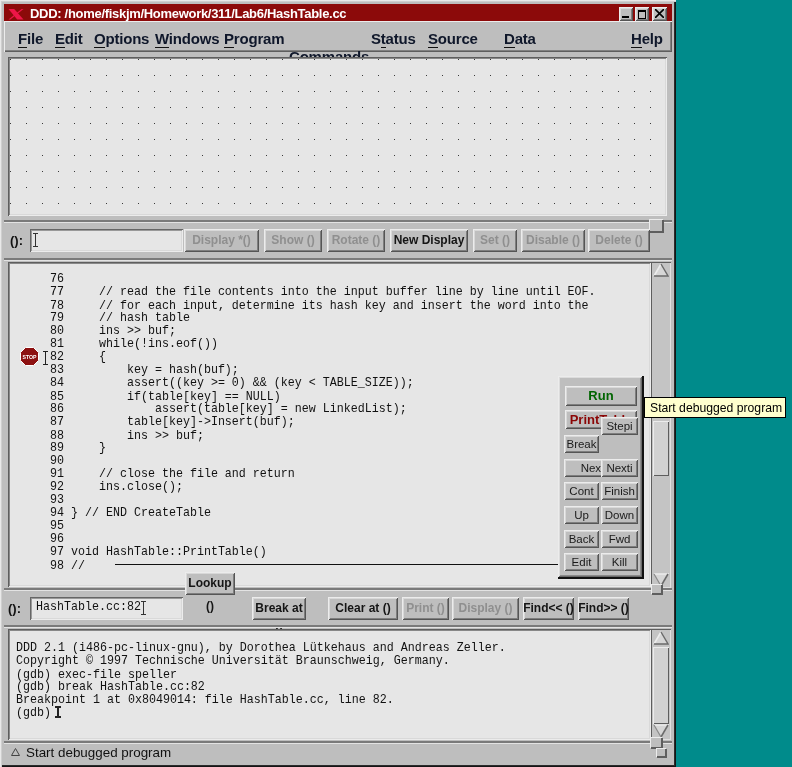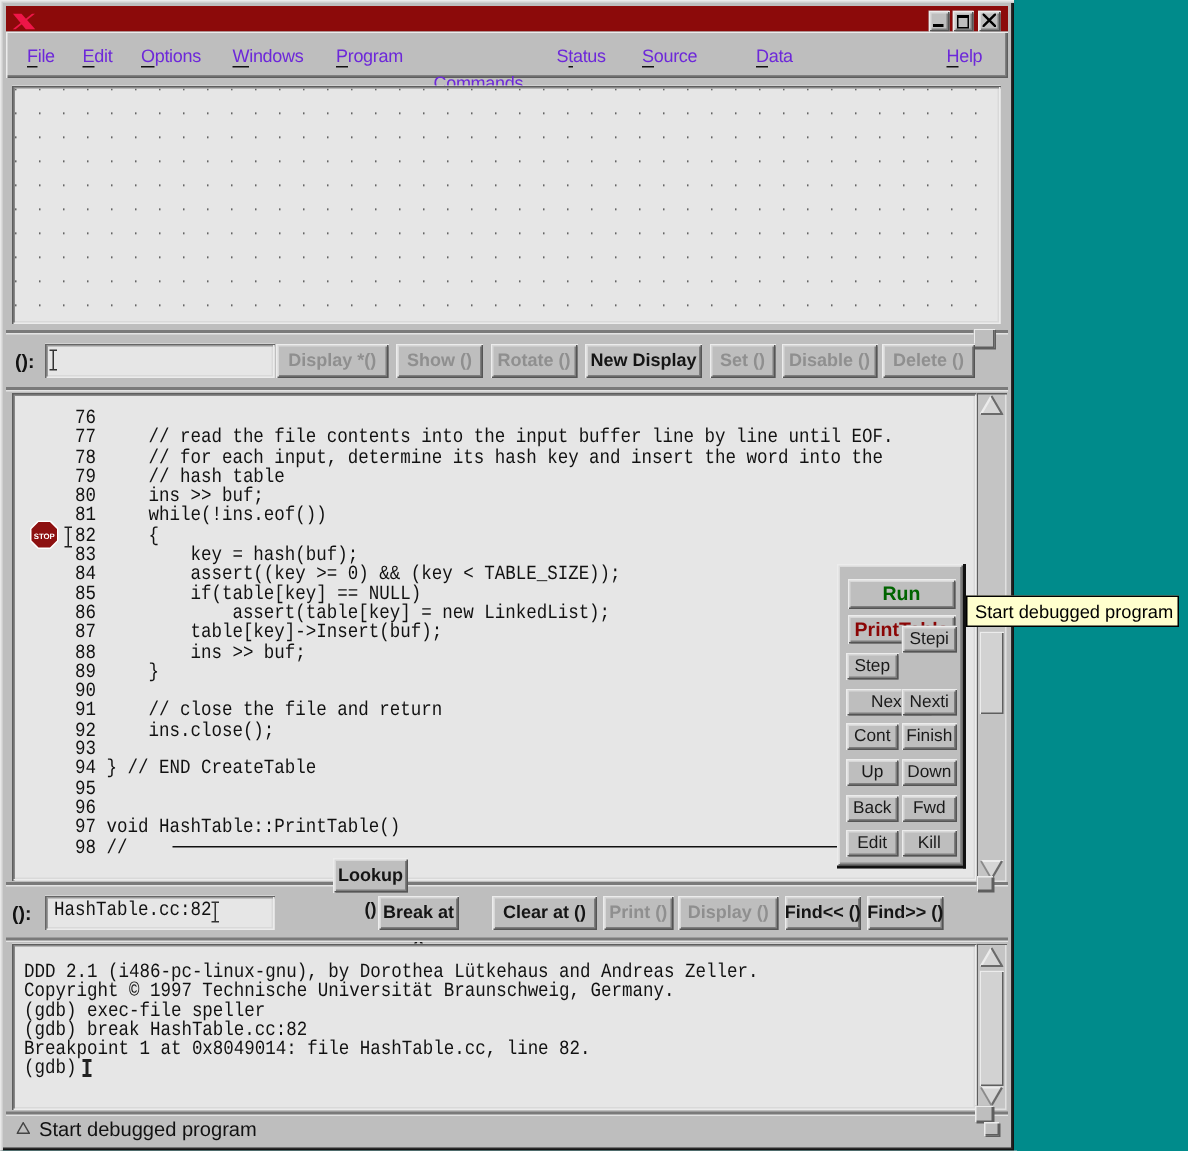--- a/index.html
+++ b/index.html
@@ -9,36 +9,37 @@
   box-shadow:inset 1px 1px 0 #e9e9e9, inset 2px 2px 0 #cfcfcf, inset -1px -1px 0 #151515, inset -2px -2px 0 #2b2b2b;}
 .abs{position:absolute;}
 .raised1{box-shadow:inset 1px 1px 0 #ececec, inset -1px -1px 0 #5e5e5e;}
 .sunken{box-shadow:inset 1px 1px 0 #5e5e5e, inset -1px -1px 0 #ececec, inset 2px 2px 0 #888, inset -2px -2px 0 #d9d9d9;}
 .btn{background:#bebebe;box-shadow:inset 1px 1px 0 #ececec, inset -1px -1px 0 #555, inset 2px 2px 0 #d8d8d8, inset -2px -2px 0 #7e7e7e;
   font-weight:bold;font-size:12px;color:#151515;text-align:center;}
 .dis{color:#8f8f8f;}
 .groove{height:2px;background:#7a7a7a;box-shadow:0 1px 0 #e3e3e3;}
 .sash{background:#bebebe;box-shadow:inset 1px 1px 0 #ececec, inset -1px -1px 0 #5e5e5e, 1px 1px 0 #5e5e5e;}
 .mono{font-family:"Liberation Mono",monospace;}
-.menu{font-weight:normal;font-size:12px;color:#6d28d9;letter-spacing:-0.2px;}
+.menu{font-weight:bold;font-size:15px;color:#0f172a;letter-spacing:-0.2px;}
 .menu u{text-decoration:none;border-bottom:1px solid #111;}
 .fld{background:#e6e6e6;box-shadow:inset 1px 1px 0 #666, inset -1px -1px 0 #ececec, inset 2px 2px 0 #999, inset -2px -2px 0 #d9d9d9;}
 .lbl{font-weight:bold;font-size:13px;color:#111;}
 .cbtn{background:#bebebe;box-shadow:inset 1px 1px 0 #ececec, inset -1px -1px 0 #555, inset 2px 2px 0 #d8d8d8, inset -2px -2px 0 #7e7e7e;
   font-size:11.5px;color:#1a1a1a;text-align:center;}
 </style>
 </head>
 <body>
 <div id="win">
 
   <div class="abs" style="left:4px;top:4px;width:668px;height:17px;background:#8c0a0a;"></div>
   <svg class="abs" style="left:8px;top:9px;" width="16" height="11" viewBox="0 0 16 11">
     <path d="M0.5 0 L6.2 0 L15.5 10.5 L9.2 10.5 Z" fill="#ee1648"></path>
     <path d="M13.6 0 L15.5 0 L2.4 10.5 L0.5 10.5 Z" fill="#ee1648"></path>
   </svg>
+  <div class="abs" style="left:30px;top:6px;font-weight:bold;font-size:13px;color:#fff;letter-spacing:-0.3px;">DDD: /home/fiskjm/Homework/311/Lab6/HashTable.cc</div>
 
   <div class="abs btn" style="left:619px;top:7px;width:14px;height:14px;"></div>
   <div class="abs" style="left:622px;top:16px;width:7px;height:2px;background:#000;"></div>
   <div class="abs btn" style="left:635px;top:7px;width:14px;height:14px;"></div>
   <div class="abs" style="left:638px;top:10px;width:6px;height:6px;border:1px solid #000;border-top:2px solid #000;"></div>
   <div class="abs btn" style="left:652px;top:7px;width:15px;height:14px;"></div>
   <svg class="abs" style="left:655px;top:9px;" width="9" height="9" viewBox="0 0 9 9">
       <path d="M0 0 L9 9 M9 0 L0 9" stroke="#000" stroke-width="1.6"></path>
     </svg>
 
@@ -134,21 +135,21 @@
 
   <div class="abs groove" style="left:4px;top:588px;width:668px;"></div>
   <div class="abs sash" style="left:651px;top:584px;width:11px;height:10px;"></div>
 
   <div class="abs lbl" style="left:8px;top:601px;">():</div>
   <div class="abs fld" style="left:30px;top:597px;width:153px;height:23px;"></div>
   <div class="abs mono" style="left:36px;top:600.5px;font-size:11.67px;line-height:11.304px;color:#111;transform:scaleY(1.15);transform-origin:0 0;">HashTable.cc:82</div>
   <div class="abs" style="left:143px;top:602px;width:1px;height:12px;background:#333;"></div>
   <div class="abs" style="left:141px;top:601px;width:5px;height:1px;background:#333;"></div>
   <div class="abs" style="left:141px;top:614px;width:5px;height:1px;background:#333;"></div>
-  <div class="abs btn" style="left:185px;top:572px;width:50px;height:23px;line-height:23px;margin-left:37px;">Lookup ()</div>
+  <div class="abs btn" style="left:185px;top:572px;width:50px;height:23px;line-height:23px;">Lookup ()</div>
   <div class="abs btn" style="left:252px;top:597px;width:54px;height:23px;line-height:23px;">Break at ()</div>
   <div class="abs btn" style="left:328px;top:597px;width:70px;height:23px;line-height:23px;">Clear at ()</div>
   <div class="abs btn dis" style="left:402px;top:597px;width:47px;height:23px;line-height:23px;">Print ()</div>
   <div class="abs btn dis" style="left:452px;top:597px;width:67px;height:23px;line-height:23px;">Display ()</div>
   <div class="abs btn" style="left:523px;top:597px;width:51px;height:23px;line-height:23px;">Find&lt;&lt; ()</div>
   <div class="abs btn" style="left:578px;top:597px;width:51px;height:23px;line-height:23px;">Find&gt;&gt; ()</div>
 
   <div class="abs groove" style="left:4px;top:625px;width:668px;"></div>
 
   <div class="abs sunken" style="left:8px;top:629px;width:643px;height:111px;background:#e6e6e6;"></div>
@@ -181,21 +182,21 @@
   <div class="abs sash" style="left:656px;top:748px;width:10px;height:9px;"></div>
 
   <svg class="abs" style="left:11px;top:748px;" width="9" height="8" viewBox="0 0 9 8">
       <polygon points="4.5,0.5 8.5,7.5 0.5,7.5" fill="#bebebe" stroke="#444" stroke-width="1"></polygon>
     </svg>
   <div class="abs" style="left:26px;top:745px;font-size:13.4px;color:#111;">Start debugged program</div>
 
   <div class="abs" style="left:558px;top:376px;width:84px;height:201px;background:#bebebe;border-right:2px solid #111;border-bottom:2px solid #111;box-shadow:inset 1px 1px 0 #ececec, inset -1px -1px 0 #6a6a6a, inset 2px 2px 0 #dcdcdc, inset -2px -2px 0 #8a8a8a;"></div>
   <div class="abs cbtn" style="left:565px;top:386px;width:72px;height:20px;line-height:20px;font-weight:bold;font-size:13px;color:#006400;">Run</div>
   <div class="abs cbtn" style="left:565px;top:410px;width:72px;height:19px;line-height:19px;font-weight:bold;font-size:13px;color:#8b0606;">PrintTable</div>
-  <div class="abs cbtn" style="left:564px;top:435px;width:35px;height:18px;line-height:18px;">Step</div>
+  <div class="abs cbtn" style="left:564px;top:435px;width:35px;height:18px;line-height:18px;">Break</div>
   <div class="abs cbtn" style="left:601px;top:417px;width:37px;height:18px;line-height:18px;">Stepi</div>
   <div class="abs cbtn" style="left:564px;top:459px;width:57px;height:18px;line-height:18px;">Next</div>
   <div class="abs cbtn" style="left:601px;top:459px;width:37px;height:18px;line-height:18px;">Nexti</div>
   <div class="abs cbtn" style="left:564px;top:482px;width:35px;height:18px;line-height:18px;">Cont</div>
   <div class="abs cbtn" style="left:601px;top:482px;width:37px;height:18px;line-height:18px;">Finish</div>
   <div class="abs cbtn" style="left:564px;top:506px;width:35px;height:18px;line-height:18px;">Up</div>
   <div class="abs cbtn" style="left:601px;top:506px;width:37px;height:18px;line-height:18px;">Down</div>
   <div class="abs cbtn" style="left:564px;top:530px;width:35px;height:18px;line-height:18px;">Back</div>
   <div class="abs cbtn" style="left:601px;top:530px;width:37px;height:18px;line-height:18px;">Fwd</div>
   <div class="abs cbtn" style="left:564px;top:553px;width:35px;height:18px;line-height:18px;">Edit</div>

